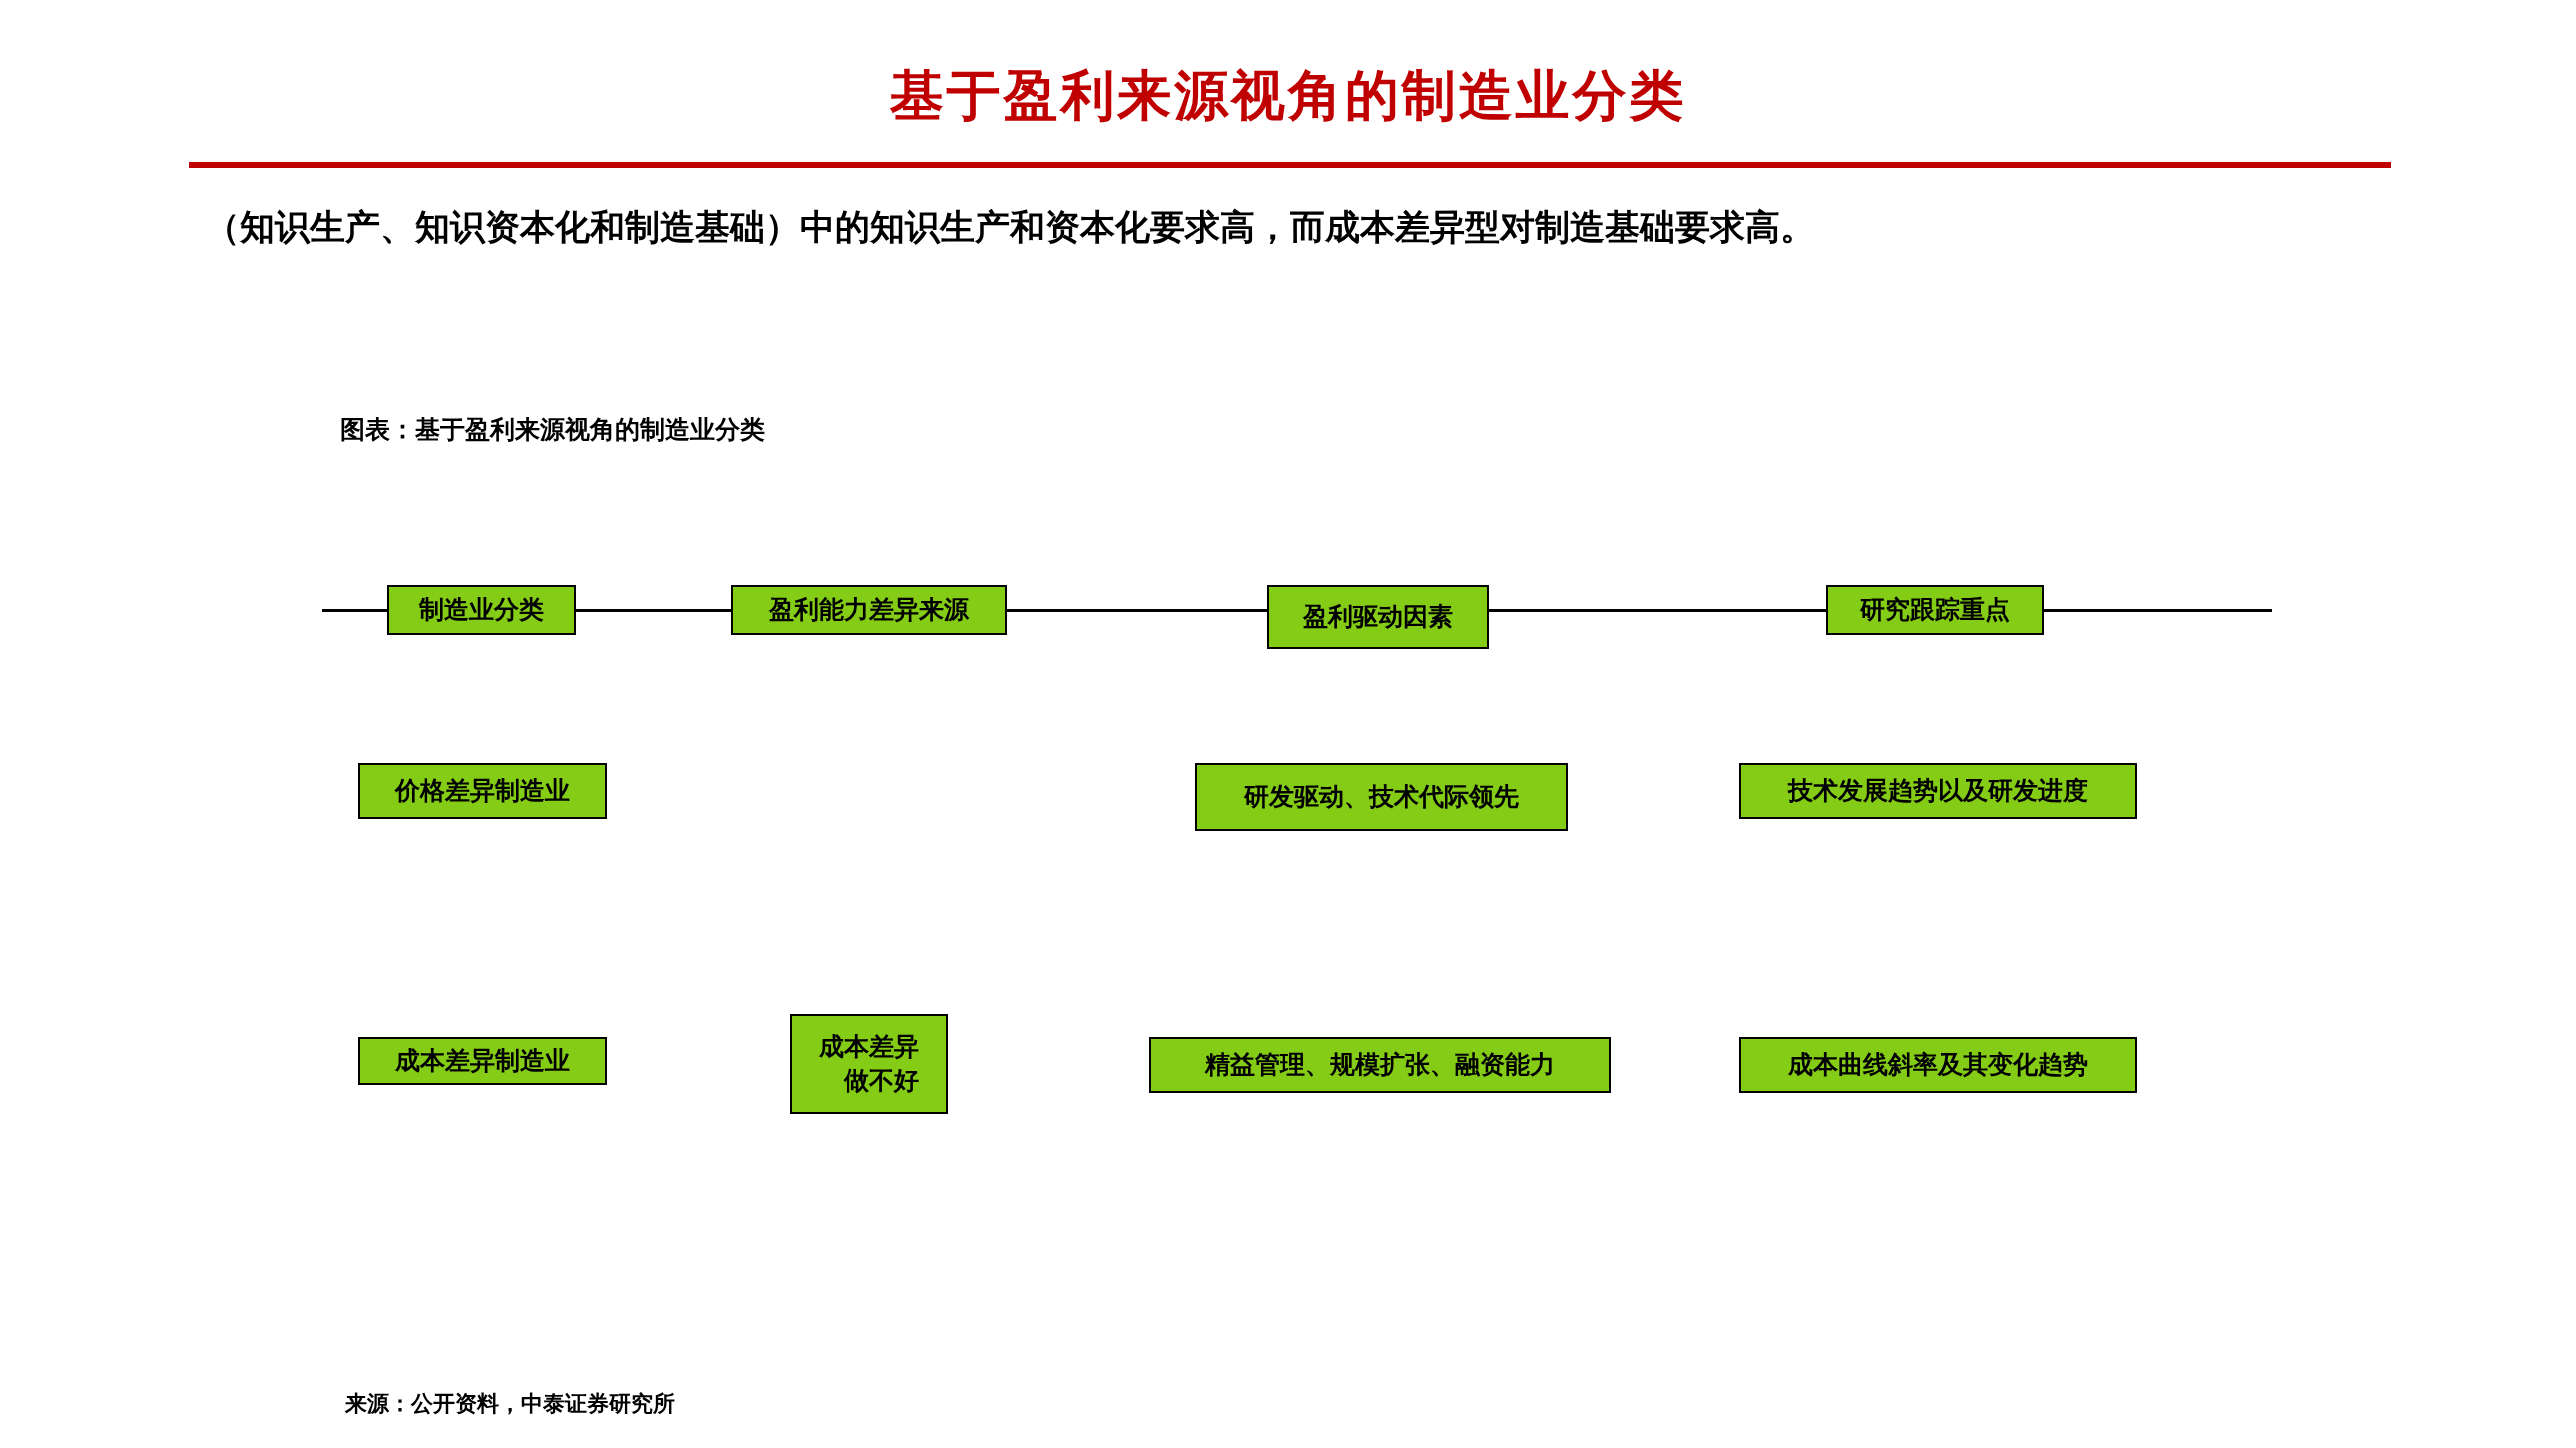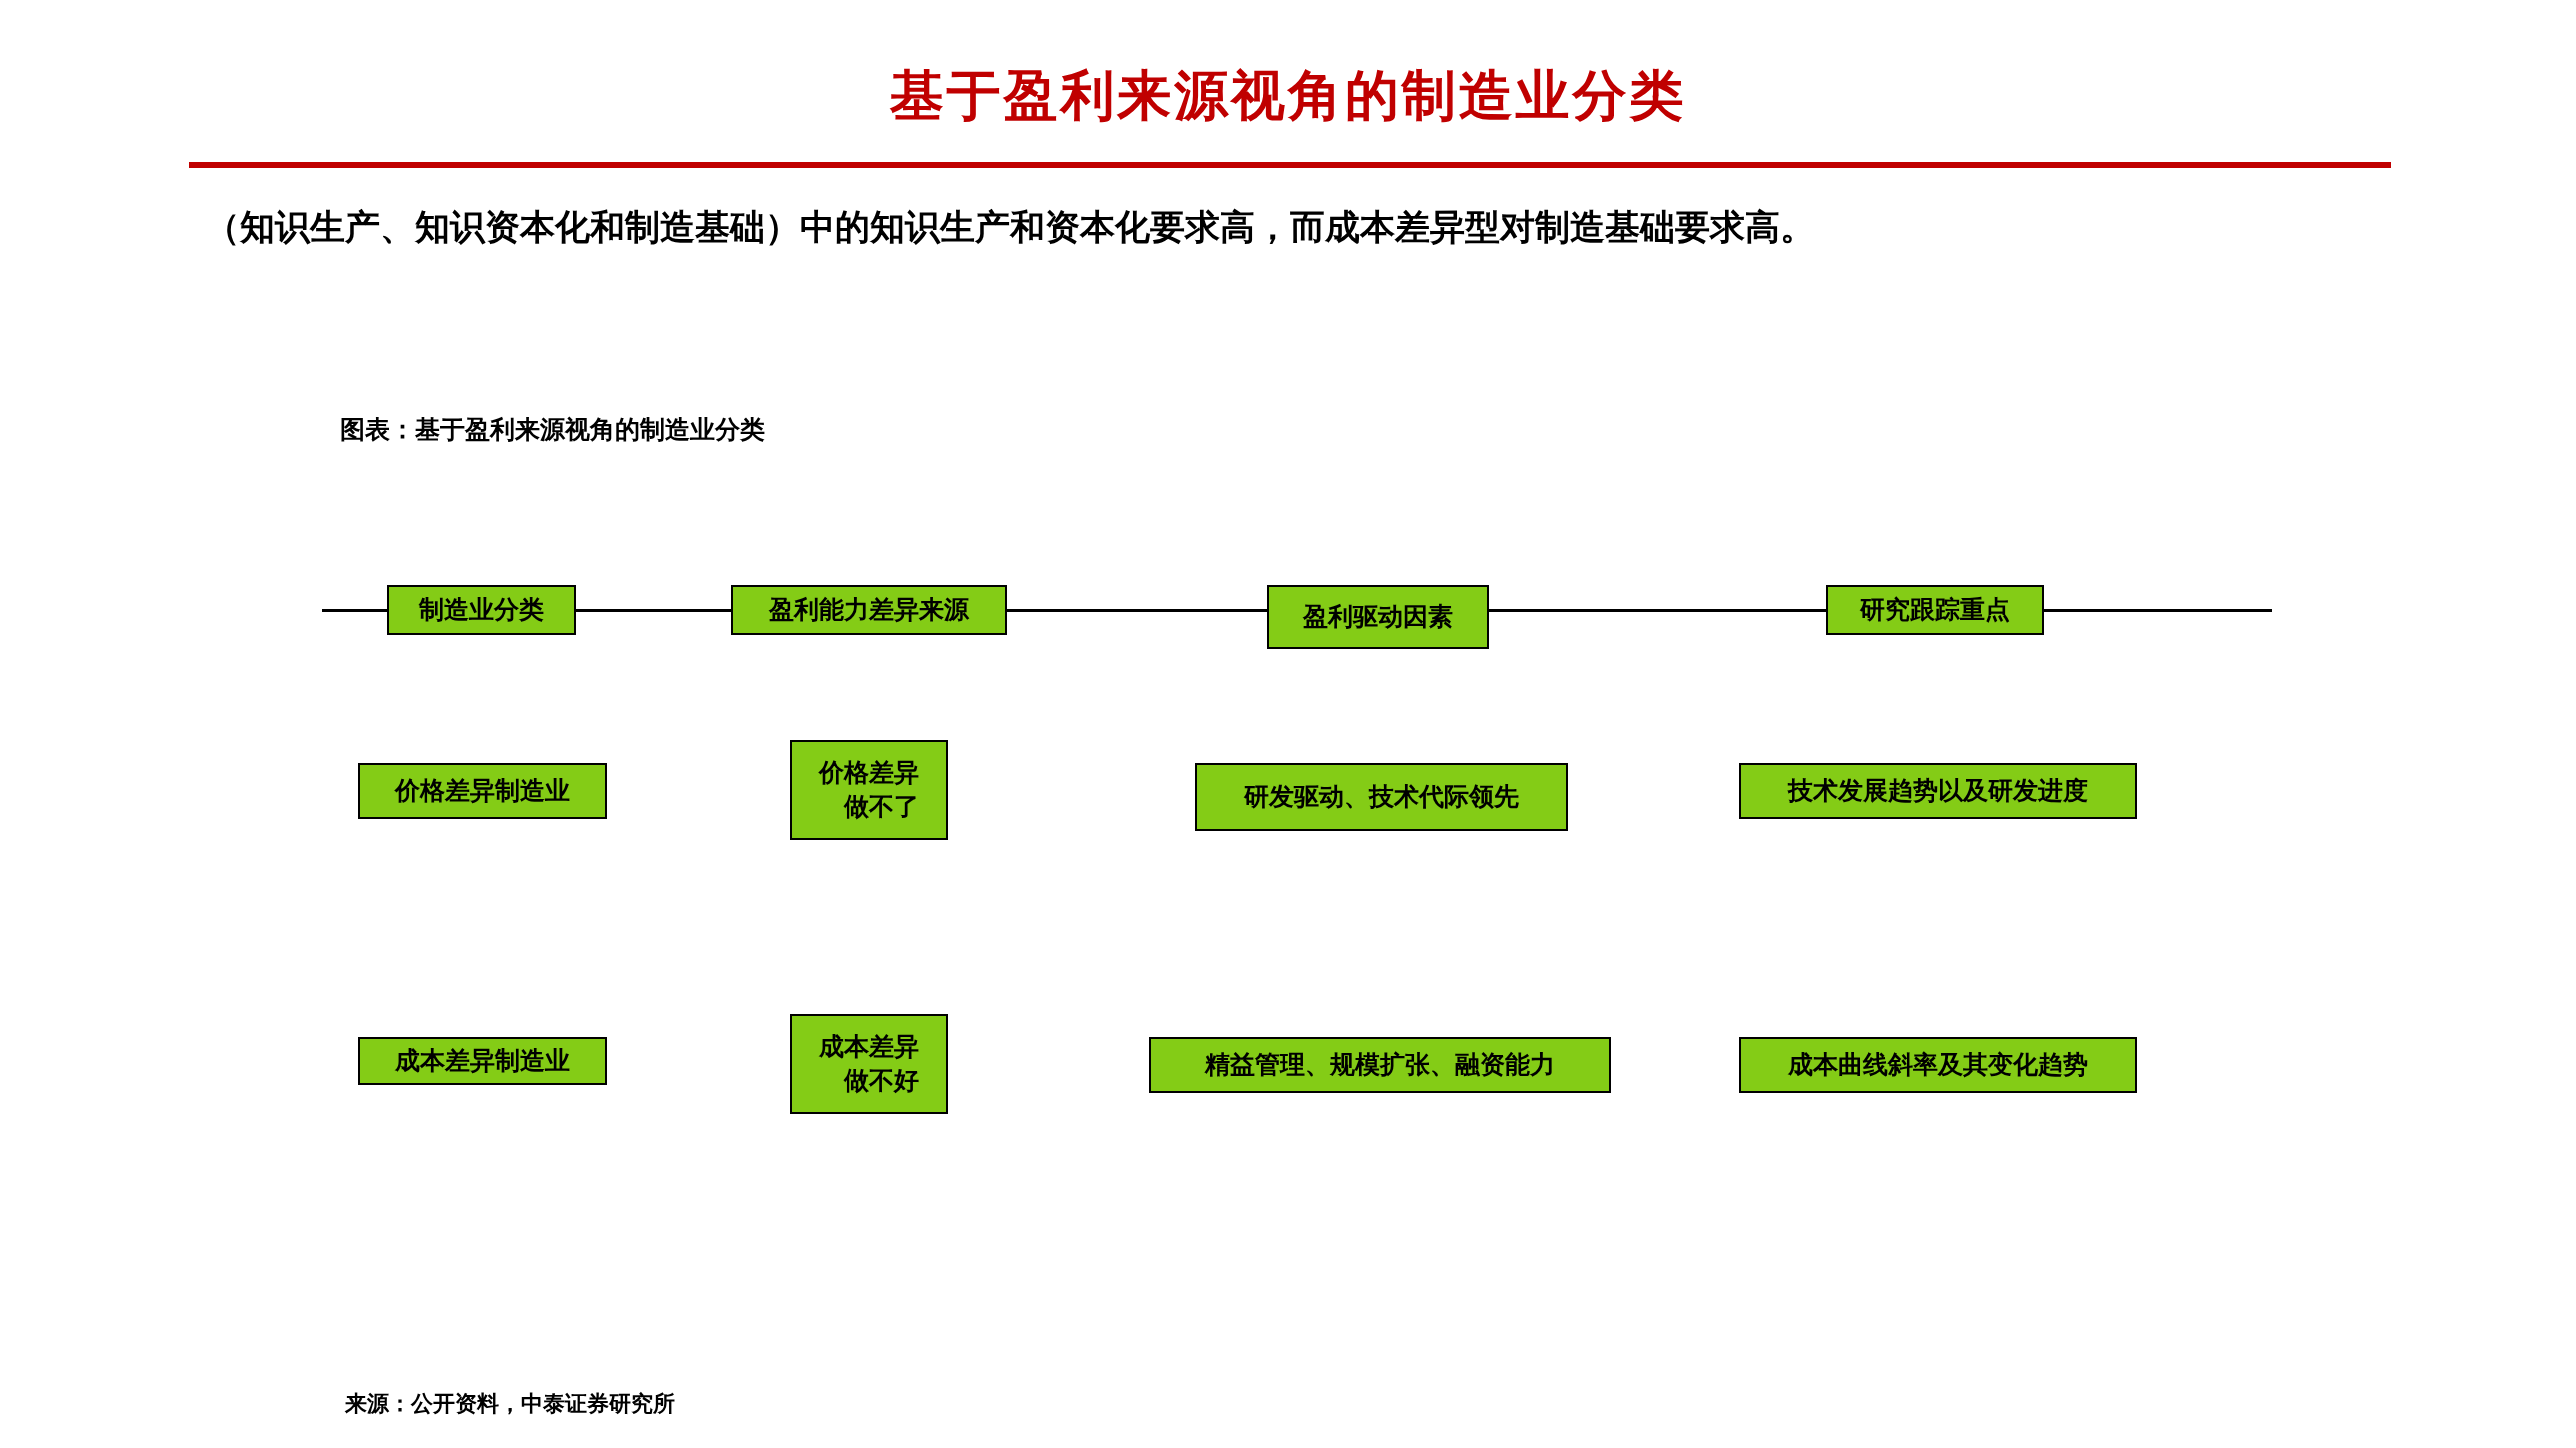--- a/index.html
+++ b/index.html
@@ -113,22 +113,20 @@
   <div class="figure-caption">图表：基于盈利来源视角的制造业分类</div>
 
   <div class="diagram-line"></div>
 
   <div class="dbox h1">制造业分类</div>
   <div class="dbox h2">盈利能力差异来源</div>
   <div class="dbox h3">盈利驱动因素</div>
   <div class="dbox h4">研究跟踪重点</div>
 
   <div class="dbox r1c1">价格差异制造业</div>
-  <div class="dbox r1c2 multiline">价格差异
-做不了</div>
   <div class="dbox r1c3">研发驱动、技术代际领先</div>
   <div class="dbox r1c4">技术发展趋势以及研发进度</div>
 
   <div class="dbox r2c1">成本差异制造业</div>
   <div class="dbox r2c2 multiline">成本差异
 做不好</div>
   <div class="dbox r2c3">精益管理、规模扩张、融资能力</div>
   <div class="dbox r2c4">成本曲线斜率及其变化趋势</div>
 
   <div class="source">来源：公开资料，中泰证券研究所</div>

